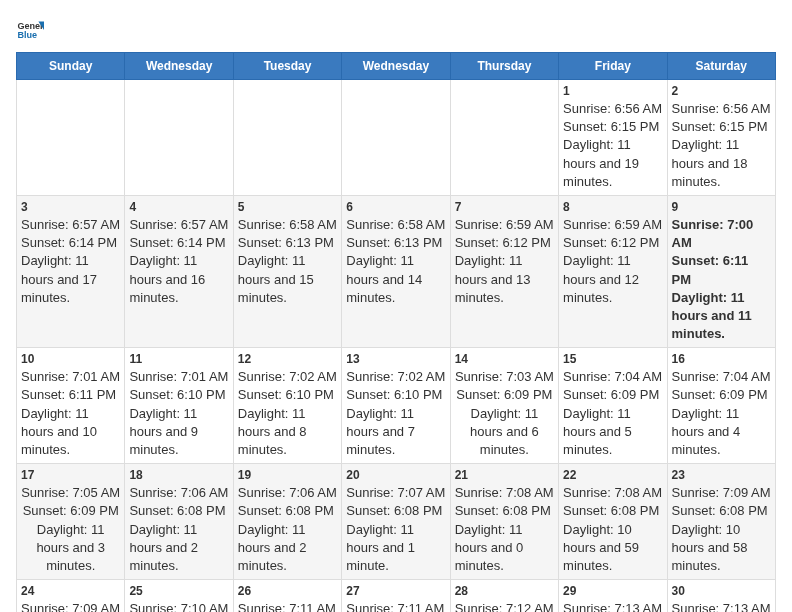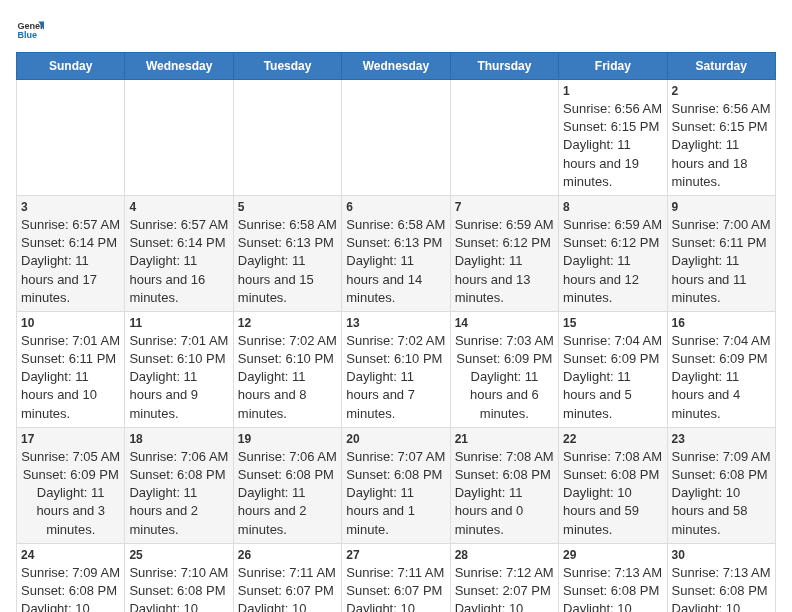--- a/index.html
+++ b/index.html
@@ -159,21 +159,21 @@
 Daylight: 11 hours and 13 minutes.</div>
         </td>
         <td>
           <div class="day-num">8</div>
           <div class="day-info" style="white-space: pre-line;">Sunrise: 6:59 AM
 Sunset: 6:12 PM
 Daylight: 11 hours and 12 minutes.</div>
         </td>
         <td>
           <div class="day-num">9</div>
-          <div class="day-info" style="white-space: pre-line;">Sunrise: 7:00 AM
+          <div class="day-info" style="white-space: pre-line; font-weight: bold;">Sunrise: 7:00 AM
 Sunset: 6:11 PM
 Daylight: 11 hours and 11 minutes.</div>
         </td>
       </tr>
       <tr>
         <td>
           <div class="day-num">10</div>
           <div class="day-info" style="white-space: pre-line;">Sunrise: 7:01 AM
 Sunset: 6:11 PM
 Daylight: 11 hours and 10 minutes.</div>

